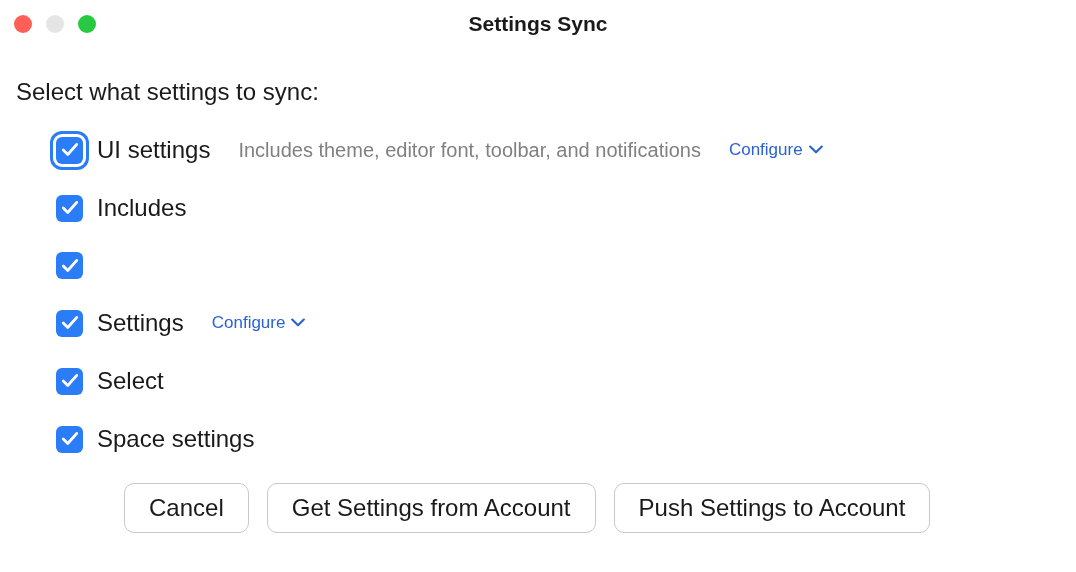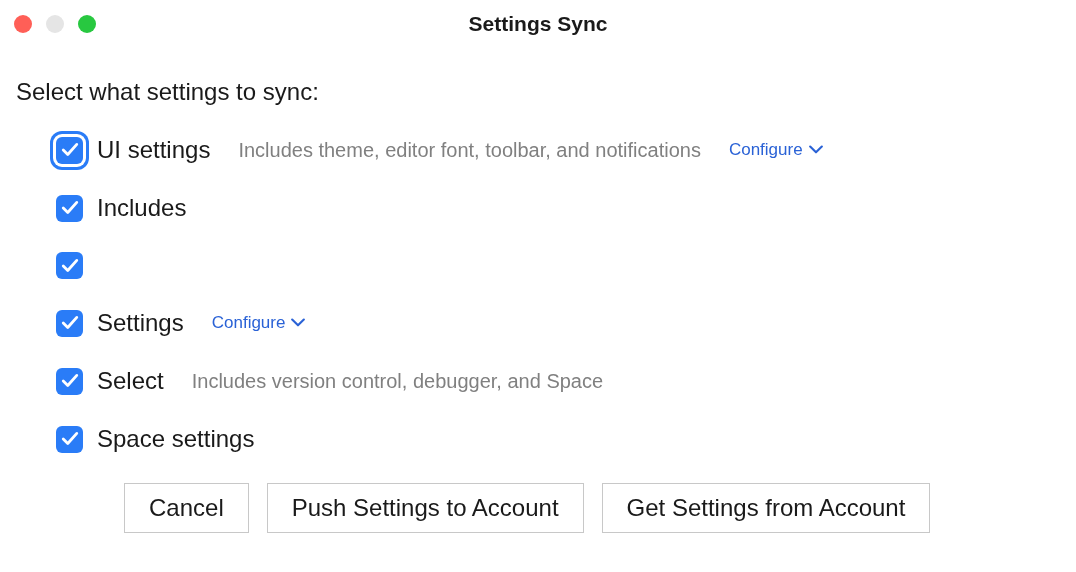--- a/index.html
+++ b/index.html
@@ -114,21 +114,21 @@
       display: flex;
       gap: 18px;
       padding: 30px 0 20px 0;
       margin-left: 108px;
     }
     .btn {
       font-size: 24px;
       color: #1a1a1a;
       background: #ffffff;
       border: 1px solid #c8c8c8;
-      border-radius: 0;
+      border-radius: 10px;
       padding: 10px 24px;
       cursor: pointer;
       font-family: inherit;
     }
   </style>
 </head>
 <body>
 
 <div class="window">
   <div class="titlebar">
@@ -193,33 +193,32 @@
         </span>
       </div>
 
       <div class="setting-row">
         <div class="checkbox">
           <svg viewBox="0 0 16 16">
               <path d="M2 8 L6 12 L14 3" stroke="#fff" stroke-width="2.5" fill="none" stroke-linecap="round" stroke-linejoin="round"></path>
             </svg>
         </div>
         <span class="setting-label">Select</span>
-        <span class="setting-desc">Includes version control, debugger, and Space</span>
       </div>
 
       <div class="setting-row">
         <div class="checkbox">
           <svg viewBox="0 0 16 16">
               <path d="M2 8 L6 12 L14 3" stroke="#fff" stroke-width="2.5" fill="none" stroke-linecap="round" stroke-linejoin="round"></path>
             </svg>
         </div>
         <span class="setting-label">Space settings</span>
       </div>
 
     </div>
 
     <div class="button-row">
       <button class="btn">Cancel</button>
+      <button class="btn">Get Settings from Account</button>
       <button class="btn">Push Settings to Account</button>
-      <button class="btn">Get Settings from Account</button>
     </div>
   </div>
 </div>
 
 </body></html>

